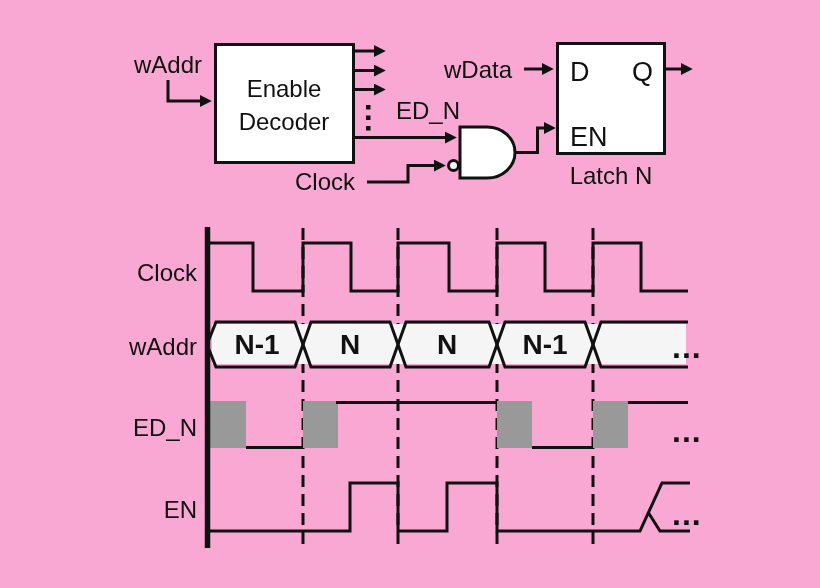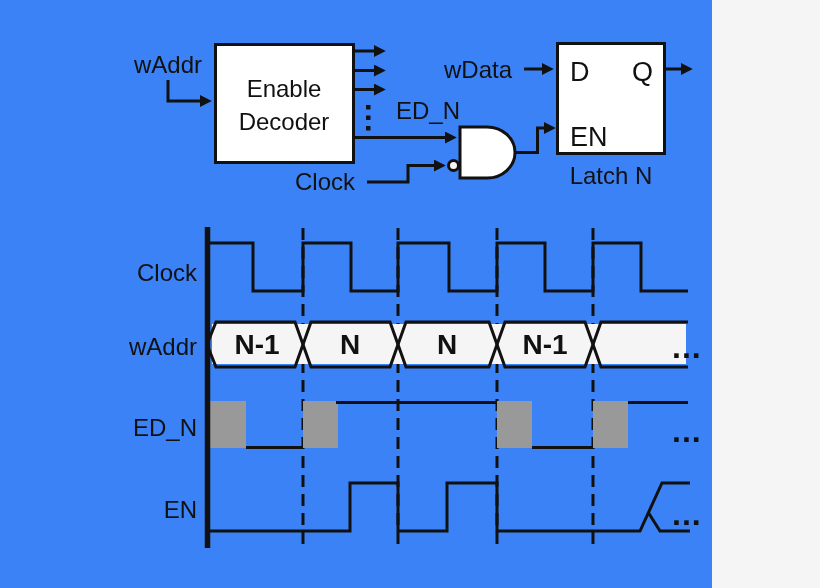--- a/index.html
+++ b/index.html
@@ -3,23 +3,23 @@
 <meta charset="utf-8">
 <style>
   html, body {
     margin: 0;
     padding: 0;
     background: #f5f5f5;
     font-family: "Liberation Sans", sans-serif;
   }
   .stage {
     position: relative;
-    width: 712px;
+    width: 820px;
     height: 588px;
-    background: #3b82f6;
+    background: #f9a8d4;
     overflow: hidden;
   }
   svg text {
     fill: #111111;
     font-family: "Liberation Sans", sans-serif;
   }
   .lbl   { font-size: 24px; }
   .port  { font-size: 27px; }
   .busval{ font-size: 28px; font-weight: bold; }
   .dots  { font-size: 32px; font-weight: bold; letter-spacing: 1px; }

